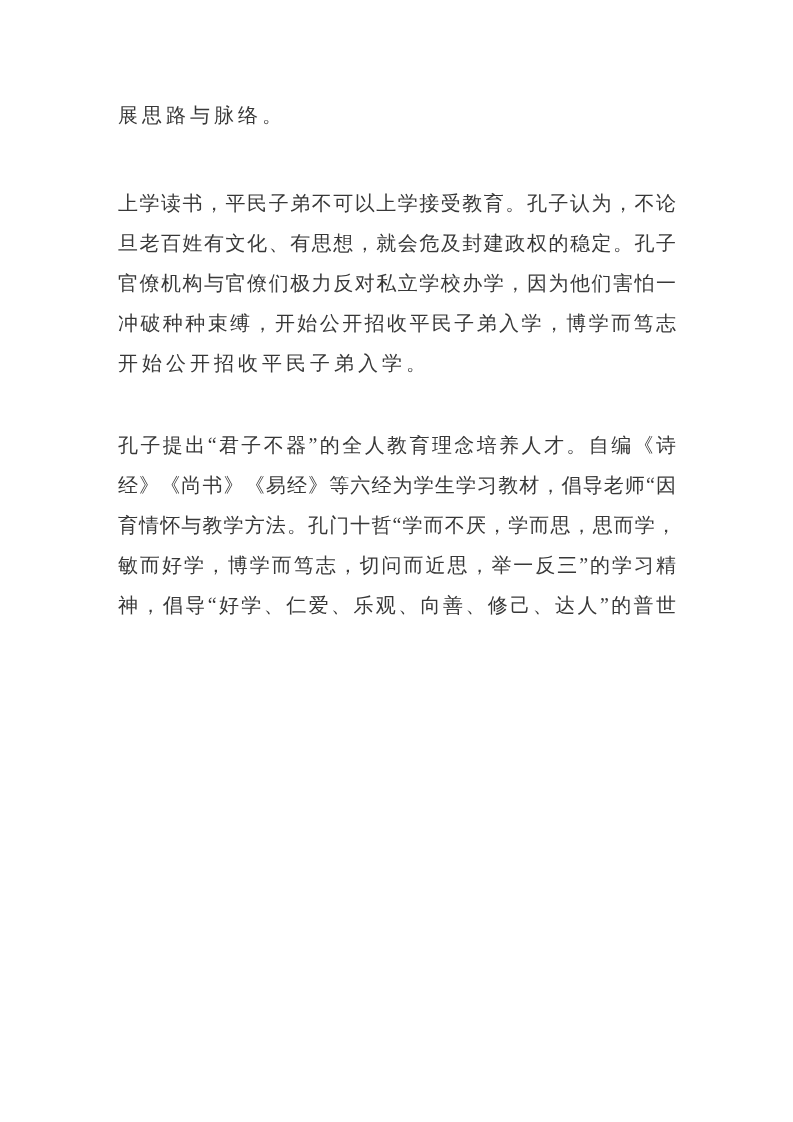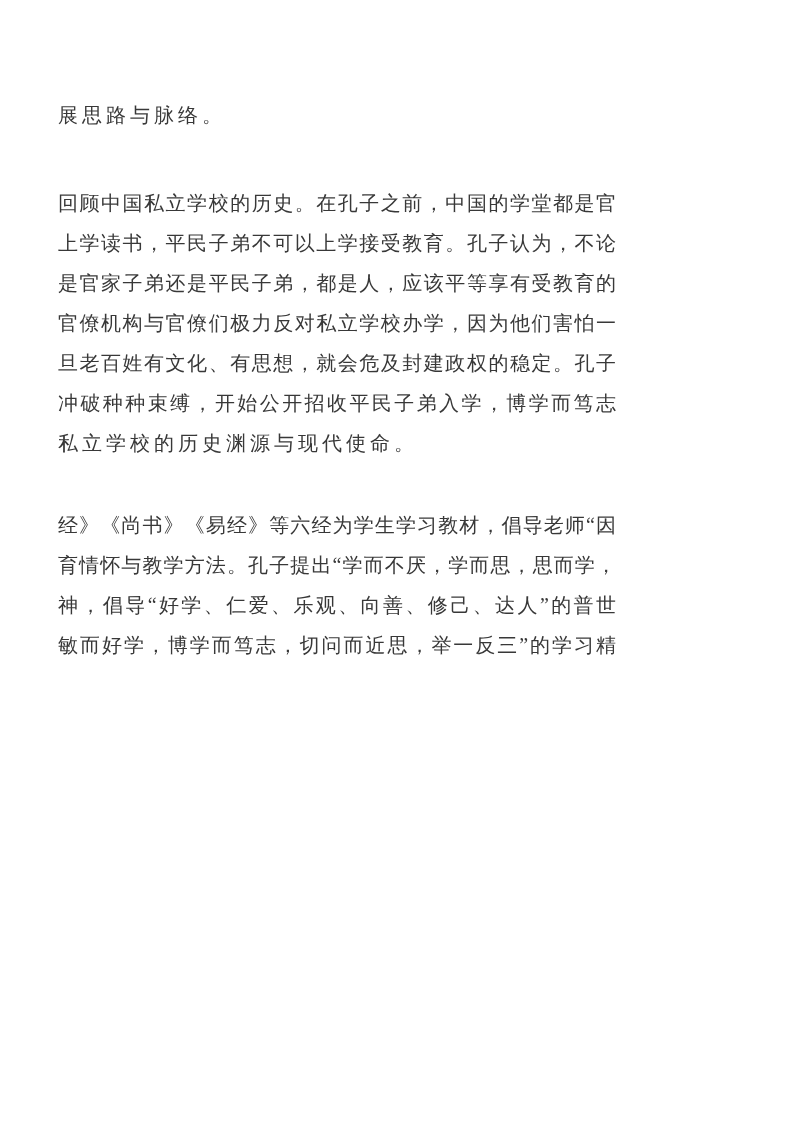--- a/index.html
+++ b/index.html
@@ -10,21 +10,21 @@
   body {
     width: 793px;
     height: 1122px;
     overflow: hidden;
     font-family: "Liberation Serif", "DejaVu Serif", serif;
   }
   .page {
     box-sizing: border-box;
     width: 793px;
     height: 1122px;
-    padding: 95px 117px 0 58px;
+    padding: 95px 117px 0 118px;
     background: #ffffff;
   }
   .doc {
     width: 558px;
     color: #383838;
     font-size: 20px;
     font-weight: 400;
   }
   .block { margin: 0; }
   
@@ -50,28 +50,27 @@
 </style>
 </head>
 <body>
 
 <div class="page">
   <div class="doc" id="doc">
       <div class="block">
         <div class="line no-justify">展思路与脉络。</div>
       </div>
       <div class="block">
-        <div class="line">回顾中国私立学校的历史。在孔子之前，中国的学堂都是官</div>
         <div class="line">上学读书，平民子弟不可以上学接受教育。孔子认为，不论</div>
-        <div class="line">是官家子弟还是平民子弟，都是人，应该平等享有受教育的</div>
+        <div class="line">旦老百姓有文化、有思想，就会危及封建政权的稳定。孔子</div>
         <div class="line">官僚机构与官僚们极力反对私立学校办学，因为他们害怕一</div>
-        <div class="line">旦老百姓有文化、有思想，就会危及封建政权的稳定。孔子</div>
         <div class="line">冲破种种束缚，开始公开招收平民子弟入学，博学而笃志</div>
-        <div class="line no-justify">私立学校的历史渊源与现代使命。</div>
+        <div class="line no-justify">开始公开招收平民子弟入学。</div>
       </div>
       <div class="block">
+        <div class="line">孔子提出“君子不器”的全人教育理念培养人才。自编《诗</div>
         <div class="line">经》《尚书》《易经》等六经为学生学习教材，倡导老师“因</div>
-        <div class="line">育情怀与教学方法。孔子提出“学而不厌，学而思，思而学，</div>
+        <div class="line">育情怀与教学方法。孔门十哲“学而不厌，学而思，思而学，</div>
+        <div class="line">敏而好学，博学而笃志，切问而近思，举一反三”的学习精</div>
         <div class="line">神，倡导“好学、仁爱、乐观、向善、修己、达人”的普世</div>
-        <div class="line">敏而好学，博学而笃志，切问而近思，举一反三”的学习精</div>
       </div>
     </div>
 </div>
 
 </body></html>

